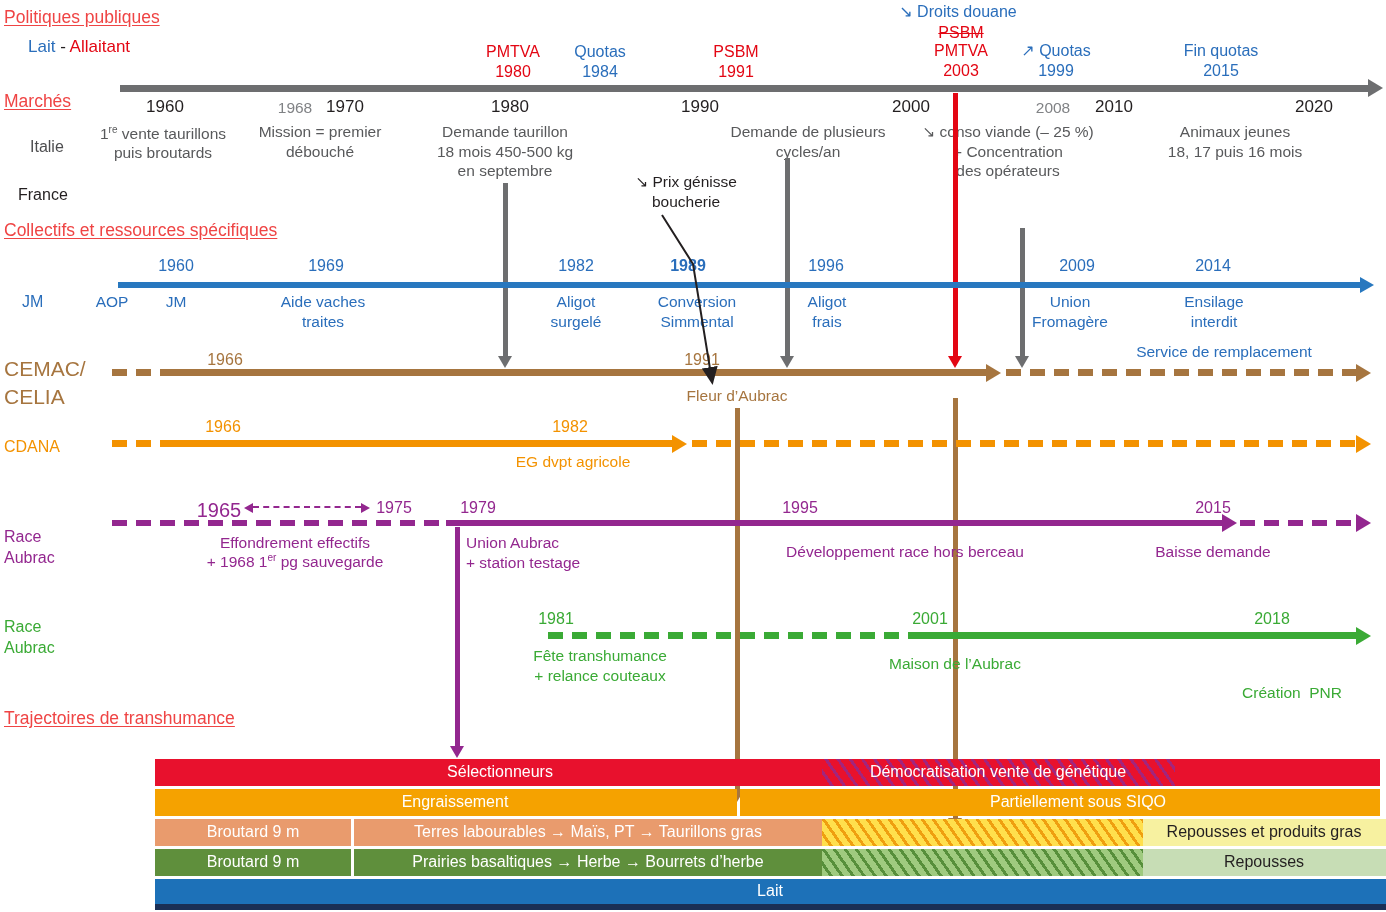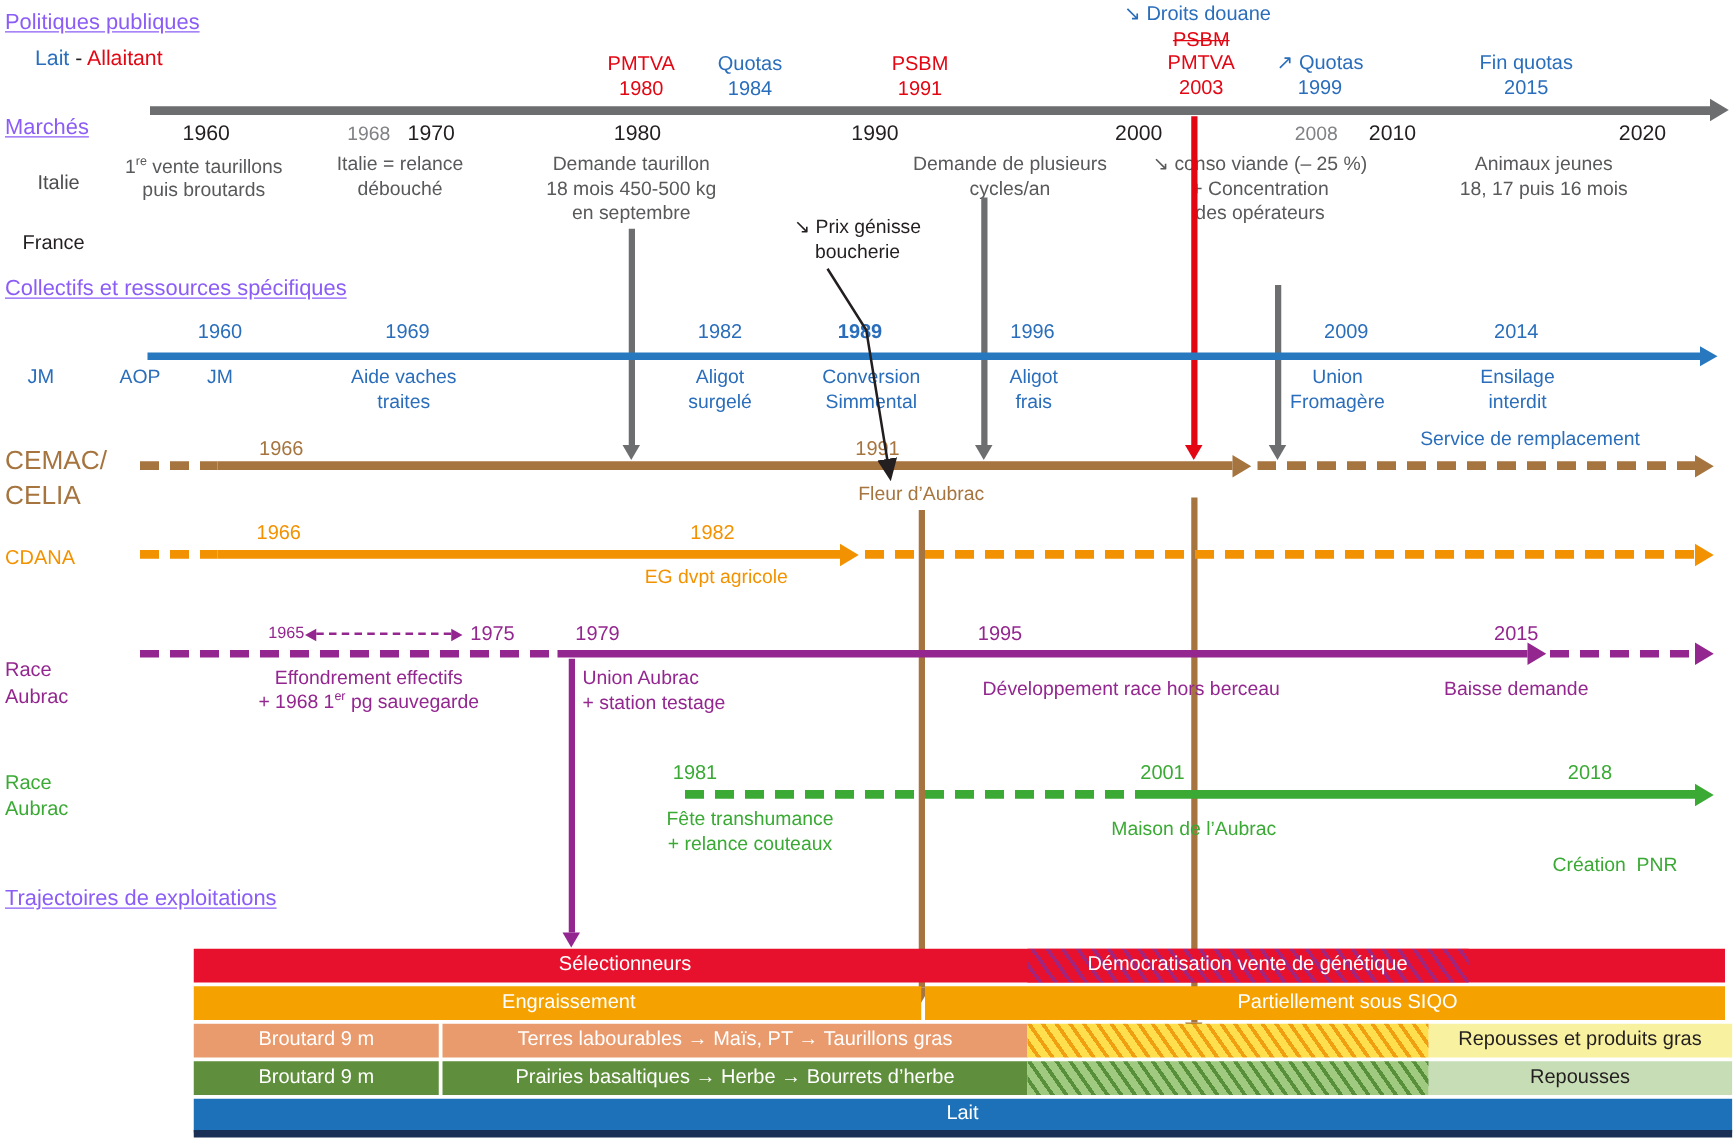--- a/index.html
+++ b/index.html
@@ -3,21 +3,21 @@
 <meta charset="utf-8">
 <style>
   html,body{margin:0;padding:0;background:#fff}
   .canvas{position:relative;width:1386px;height:912px;background:#fff;
           font-family:"Liberation Sans",sans-serif;color:#231f20;overflow:hidden}
   
   .t{position:absolute;text-align:center;transform:translateX(-50%);
      font-size:15.5px;line-height:1.27;white-space:pre}
   
   .tl{position:absolute;font-size:16px;line-height:1.32;white-space:pre}
-  .h{font-size:17.5px;color:#8b5cf6;text-decoration:underline;text-underline-offset:2px}
+  .h{font-size:17.5px;color:#ef4444;text-decoration:underline;text-underline-offset:2px}
   .pol{font-size:16px;line-height:1.25}
   .tick{font-size:17px;color:#231f20}
   .tickm{font-size:15.5px;color:#808285}
   .gray{color:#58595b}.blue{color:#2a6ebb}.redc{color:#e30613}.brown{color:#a6753f}
   .orangec{color:#f39200}.purplec{color:#93278f}.greenc{color:#3aaa35}
   .bold{font-weight:bold}
   .strike{text-decoration:line-through}
   
   .hl{position:absolute;height:7px;background:var(--c)}
   .hld{position:absolute;height:7px;
@@ -77,21 +77,21 @@
   <div class="t tick" style="left:911px;top:96px">2000</div>
   <div class="t tickm" style="left:1053px;top:98px">2008</div>
   <div class="t tick" style="left:1114px;top:96px">2010</div>
   <div class="t tick" style="left:1314px;top:96px">2020</div>
 
   <div class="tl" style="left:30px;top:136px;color:#4d4d4f">Italie</div>
   <div class="tl" style="left:18px;top:184px">France</div>
 
   <div class="t gray" style="left:163px;top:124px"><span>1</span><sup>re</sup><span> vente taurillons</span></div>
   <div class="t gray" style="left:163px;top:143px">puis broutards</div>
-  <div class="t gray" style="left:320px;top:122px">Italie = relance
+  <div class="t gray" style="left:320px;top:122px">Mission = premier
 débouché</div>
   <div class="t gray" style="left:505px;top:122px">Demande taurillon
 18 mois 450-500 kg
 en septembre</div>
   <div class="t gray" style="left:808px;top:122px">Demande de plusieurs
 cycles/an</div>
   <div class="t gray" style="left:1008px;top:122px">↘ conso viande (– 25 %)
 + Concentration
 des opérateurs</div>
   <div class="t gray" style="left:1235px;top:122px">Animaux jeunes
@@ -158,21 +158,21 @@
   <div class="t orangec" style="left:570px;top:417px;font-size:16px">1982</div>
   <div class="hld" style="--c:#f39200;left:112px;top:440px;width:62px"></div>
   <div class="hl" style="--c:#f39200;left:174px;top:440px;width:498px"></div>
   <div class="ar" style="--c:#f39200;left:672px;top:435px"></div>
   <div class="hld" style="--c:#f39200;left:692px;top:440px;width:664px"></div>
   <div class="ar" style="--c:#f39200;left:1356px;top:435px"></div>
   <div class="t orangec" style="left:573px;top:452px">EG dvpt agricole</div>
 
   <div class="tl purplec" style="left:4px;top:526px">Race
 Aubrac</div>
-  <div class="t purplec" style="left:229px;top:498px;font-size:13px">1965</div>
+  <div class="t purplec" style="left:219px;top:498px;font-size:20px">1965</div>
   <div class="t purplec" style="left:394px;top:498px;font-size:16px">1975</div>
   <div class="t purplec" style="left:478px;top:498px;font-size:16px">1979</div>
   <div class="t purplec" style="left:800px;top:498px;font-size:16px">1995</div>
   <div class="t purplec" style="left:1213px;top:498px;font-size:16px">2015</div>
   <div class="asl" style="--c:#93278f;left:244px;top:503px"></div>
   <div class="dashline" style="left:253px;top:506px;width:108px"></div>
   <div class="asr" style="--c:#93278f;left:361px;top:503px"></div>
   <div class="hld" style="--c:#93278f;left:112px;top:520px;width:334px;height:6px"></div>
   <div class="hl" style="--c:#93278f;left:446px;top:520px;width:776px;height:6px"></div>
   <div class="ar" style="--c:#93278f;left:1222px;top:514px"></div>
@@ -193,21 +193,21 @@
   <div class="t greenc" style="left:930px;top:609px;font-size:16px">2001</div>
   <div class="t greenc" style="left:1272px;top:609px;font-size:16px">2018</div>
   <div class="hld" style="--c:#3aaa35;left:548px;top:632px;width:364px"></div>
   <div class="hl" style="--c:#3aaa35;left:912px;top:632px;width:444px"></div>
   <div class="ar" style="--c:#3aaa35;left:1356px;top:627px"></div>
   <div class="t greenc" style="left:600px;top:646px">Fête transhumance
 + relance couteaux</div>
   <div class="t greenc" style="left:955px;top:654px">Maison de l’Aubrac</div>
   <div class="t greenc" style="left:1292px;top:683px">Création  PNR</div>
 
-  <div class="tl h" style="left:4px;top:707px">Trajectoires de exploitations</div>
+  <div class="tl h" style="left:4px;top:707px">Trajectoires de transhumance</div>
 
   <div class="bar" style="left:155px;top:759px;width:1225px;background:#e8112d"></div>
   <div class="bar hatch-red" style="left:822px;top:759px;width:353px"></div>
   <div class="bartext" style="left:500px;top:763px">Sélectionneurs</div>
   <div class="bartext" style="left:998px;top:763px">Démocratisation vente de génétique</div>
 
   <div class="bar" style="left:155px;top:789px;width:582px;background:#f5a200"></div>
   <div class="bar" style="left:740px;top:789px;width:640px;background:#f5a200"></div>
   <div class="bartext" style="left:455px;top:793px">Engraissement</div>
   <div class="bartext" style="left:1078px;top:793px">Partiellement sous SIQO</div>

